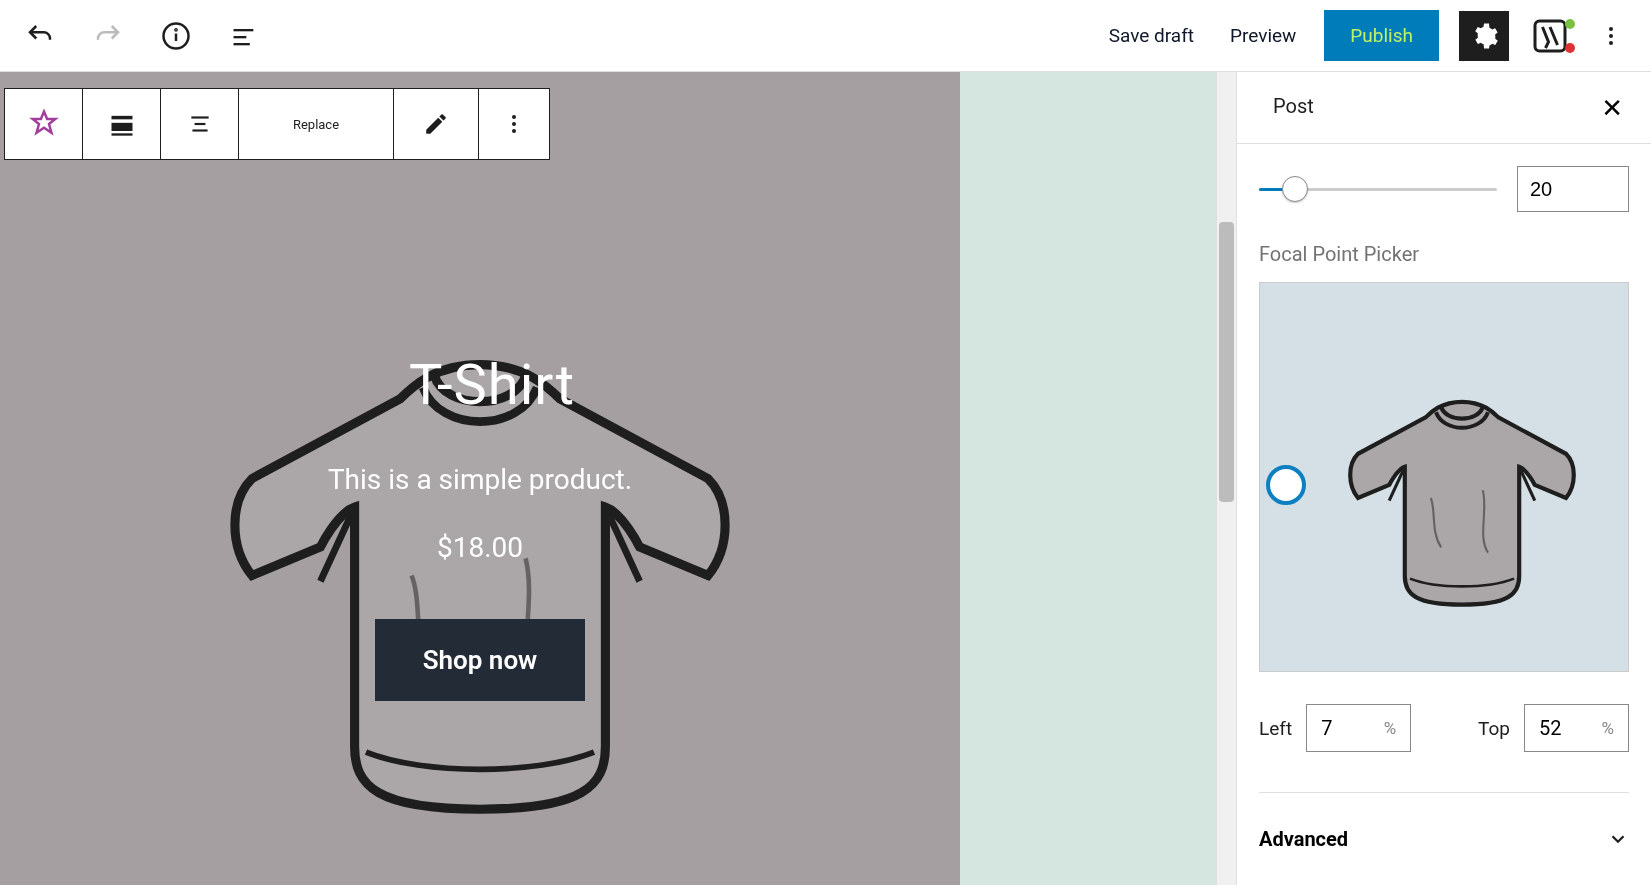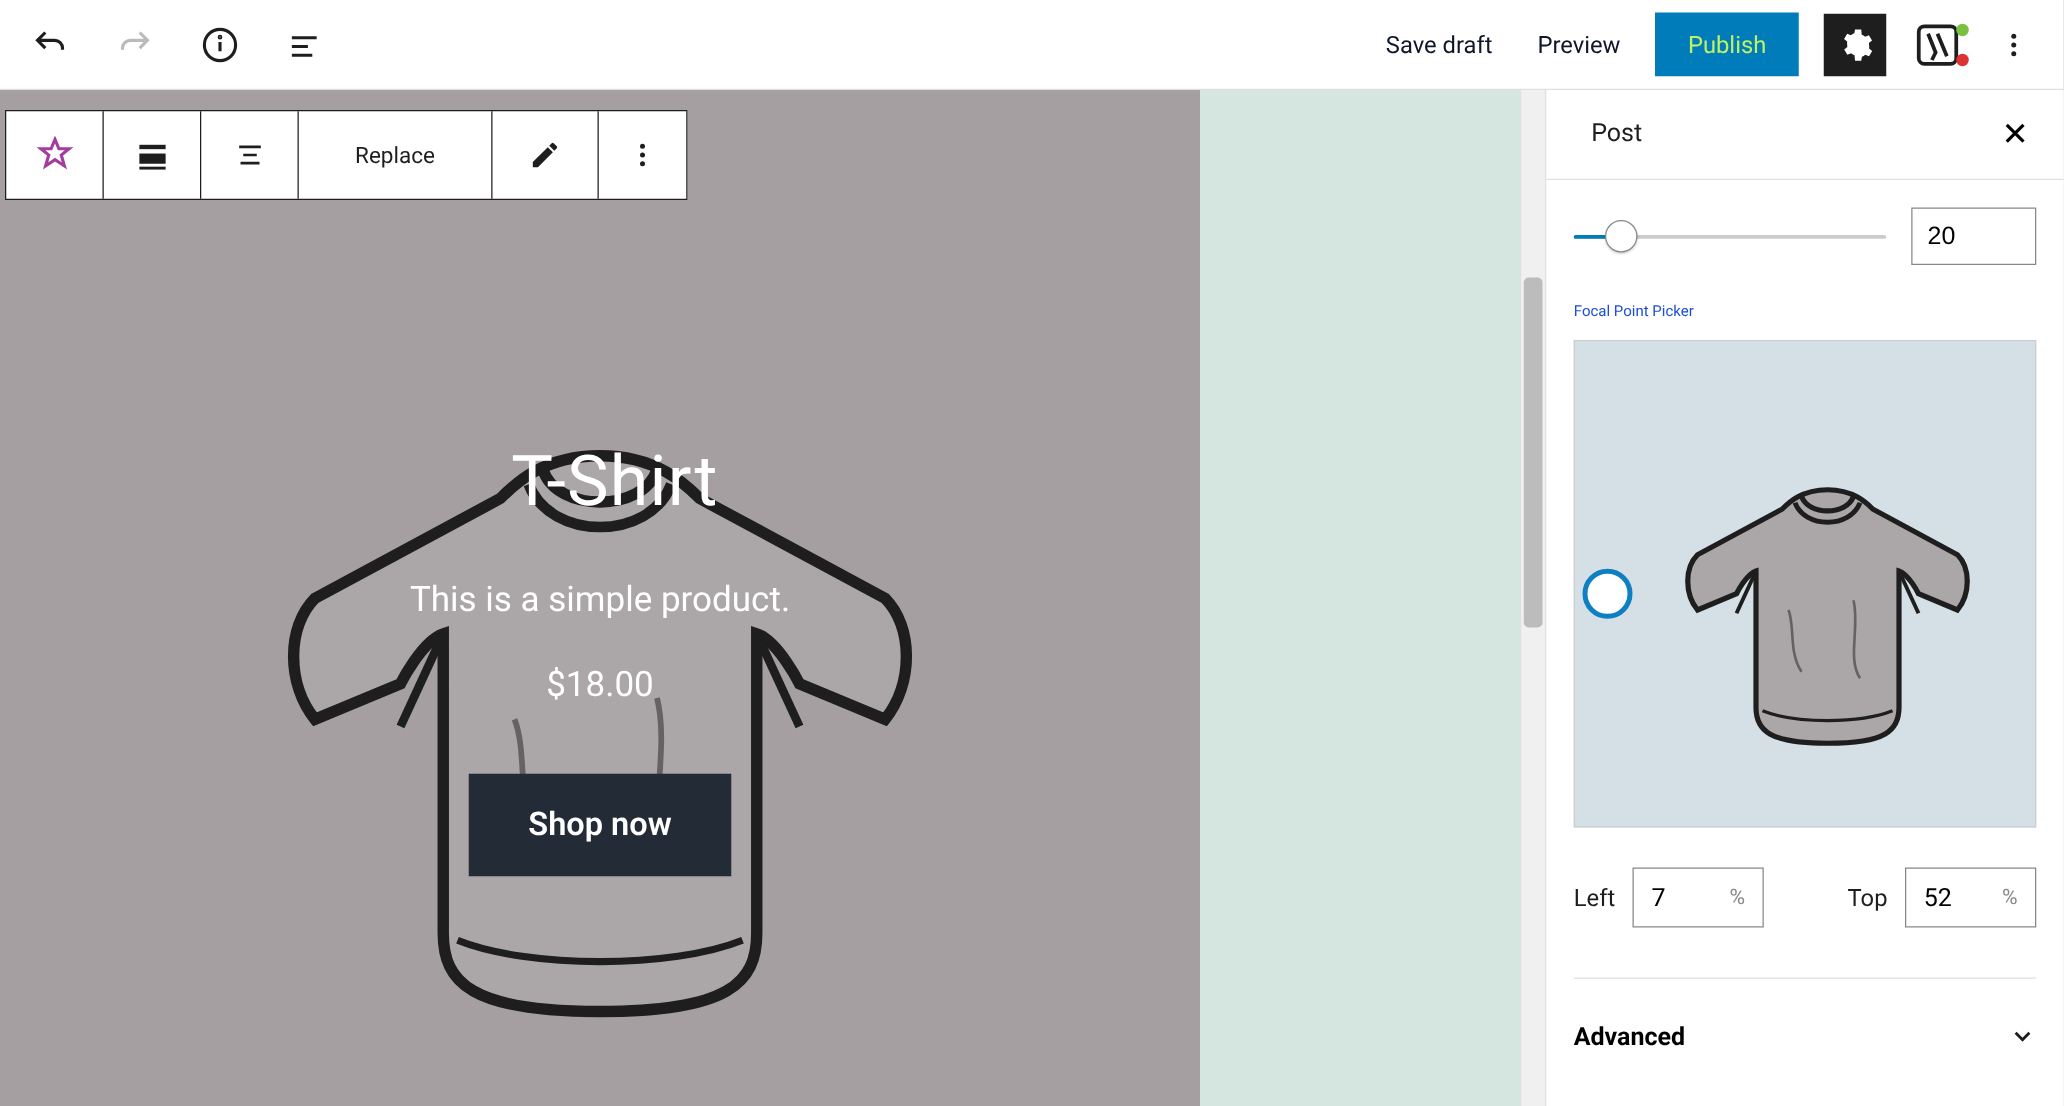--- a/index.html
+++ b/index.html
@@ -23,21 +23,21 @@
     
     .canvas-scroll { width: 20px; background: #f0f0f0; border-left:1px solid #e0e0e0; position: relative; }
     .canvas-thumb { position:absolute; left:2px; right:2px; top:150px; height:280px; background:#bcbcbc; border-radius:4px; }
 
     .canvas { margin: 0; background: #a69fa2; position: relative; width: 960px; height: 885px; overflow:hidden; }
     
     
     .block-toolbar { position:absolute; top:16px; left:4px; z-index:5; display:flex; background:#fff; border:1px solid #1e1e1e; }
     .tb-btn { width:78px; height:70px; display:flex; align-items:center; justify-content:center; border-right:1px solid #1e1e1e; cursor:pointer; }
     .tb-btn:last-child{border-right:none;}
-    .tb-replace { width:155px; font-size:18px; color:#1e1e1e; display:flex; align-items:center; justify-content:center; padding:0 12px; }
+    .tb-replace { width:155px; font-size:13px; color:#1e1e1e; display:flex; align-items:center; justify-content:center; padding:0 12px; }
 
     
     .tshirt-wrap { position:absolute; top:190px; left:50%; transform:translateX(-50%); width:570px; height:560px;}
     .tshirt-svg{position:absolute;inset:0;}
     .hero-overlay{ position:absolute; top:280px; left:0; right:0; text-align:center; color:#fff; }
     .hero-title{ font-size:56px; font-weight:400; letter-spacing:1px;padding-left:24px;}
     .hero-desc{ font-size:28px; margin-top:45px; font-weight:400;}
     .hero-price{ font-size:28px; margin-top:35px; font-weight:400;}
     .hero-btn{ background:#232b36; color:#ffffff; font-size:26px; font-weight:600; display:inline-block; margin-top:55px; padding:26px 48px; cursor:pointer;}
 
@@ -46,23 +46,23 @@
     .sb-tabs { display:flex; align-items:center; border-bottom:1px solid #e0e0e0; padding:0 20px; height:72px; }
     .sb-tab { font-size:20px; color:#1e1e1e; padding:22px 16px; cursor:pointer; border-bottom:4px solid transparent; }
     .sb-tab.active { border-bottom-color:#007cba; font-weight:500;}
     .sb-close { margin-left:auto; font-size:26px; cursor:pointer; padding:8px; font-weight:500;}
 
     .sb-body{ flex:1; overflow-y:auto; padding:12px 22px 0;}
     .slider-row{ display:flex; gap:20px; align-items:center; margin:10px 0 30px;}
     .slider { flex:1; height:3px; background:#ccc; position:relative; border-radius:2px; }
     .slider-fill{ position:absolute; left:0; top:0; bottom:0; width:15%; background:#007cba; border-radius:2px;}
     .slider-thumb{ position:absolute; left:15%; top:50%; transform:translate(-50%,-50%); width:26px; height:26px; border-radius:50%; background:#fff; border:1px solid #888; box-shadow:0 1px 2px rgba(0,0,0,.2);}
-    .num-input { width:100px; height:46px; border:1px solid #888; font-size:20px; padding:0 12px; }
-
-    .section-label{ font-size:12px; color:#1d4ed8; margin:20px 0 16px; }
+    .num-input { width:112px; height:46px; border:1px solid #888; font-size:20px; padding:0 12px; }
+
+    .section-label{ font-size:20px; color:#737373; margin:20px 0 16px; }
 
     .focal-preview{ border:1px solid #ccc; background:#d4e0e5; width:100%; height:390px; position:relative; overflow:hidden;}
     .focal-preview .fp-tshirt { position:absolute; left:55%; top:52%; transform:translate(-50%,-50%); width:260px; height:260px;}
     .focal-marker{ position:absolute; left:7%; top:52%; transform:translate(-50%,-50%); width:40px; height:40px; border:4px solid #0e7fc1; border-radius:50%; background:#fff;}
 
     .coord-row{ display:flex; justify-content:space-between; margin-top:32px; gap:8px;}
     .coord{ display:flex; align-items:center; gap:14px;}
     .coord-label{ font-size:19px; color:#1e1e1e;}
     .coord-input{ width:105px; height:48px; border:1px solid #888; font-size:20px; padding:0 14px 0 14px; position:relative; display:flex; align-items:center; justify-content:space-between;}
     .coord-input .pct{ color:#888; font-size:17px;}

